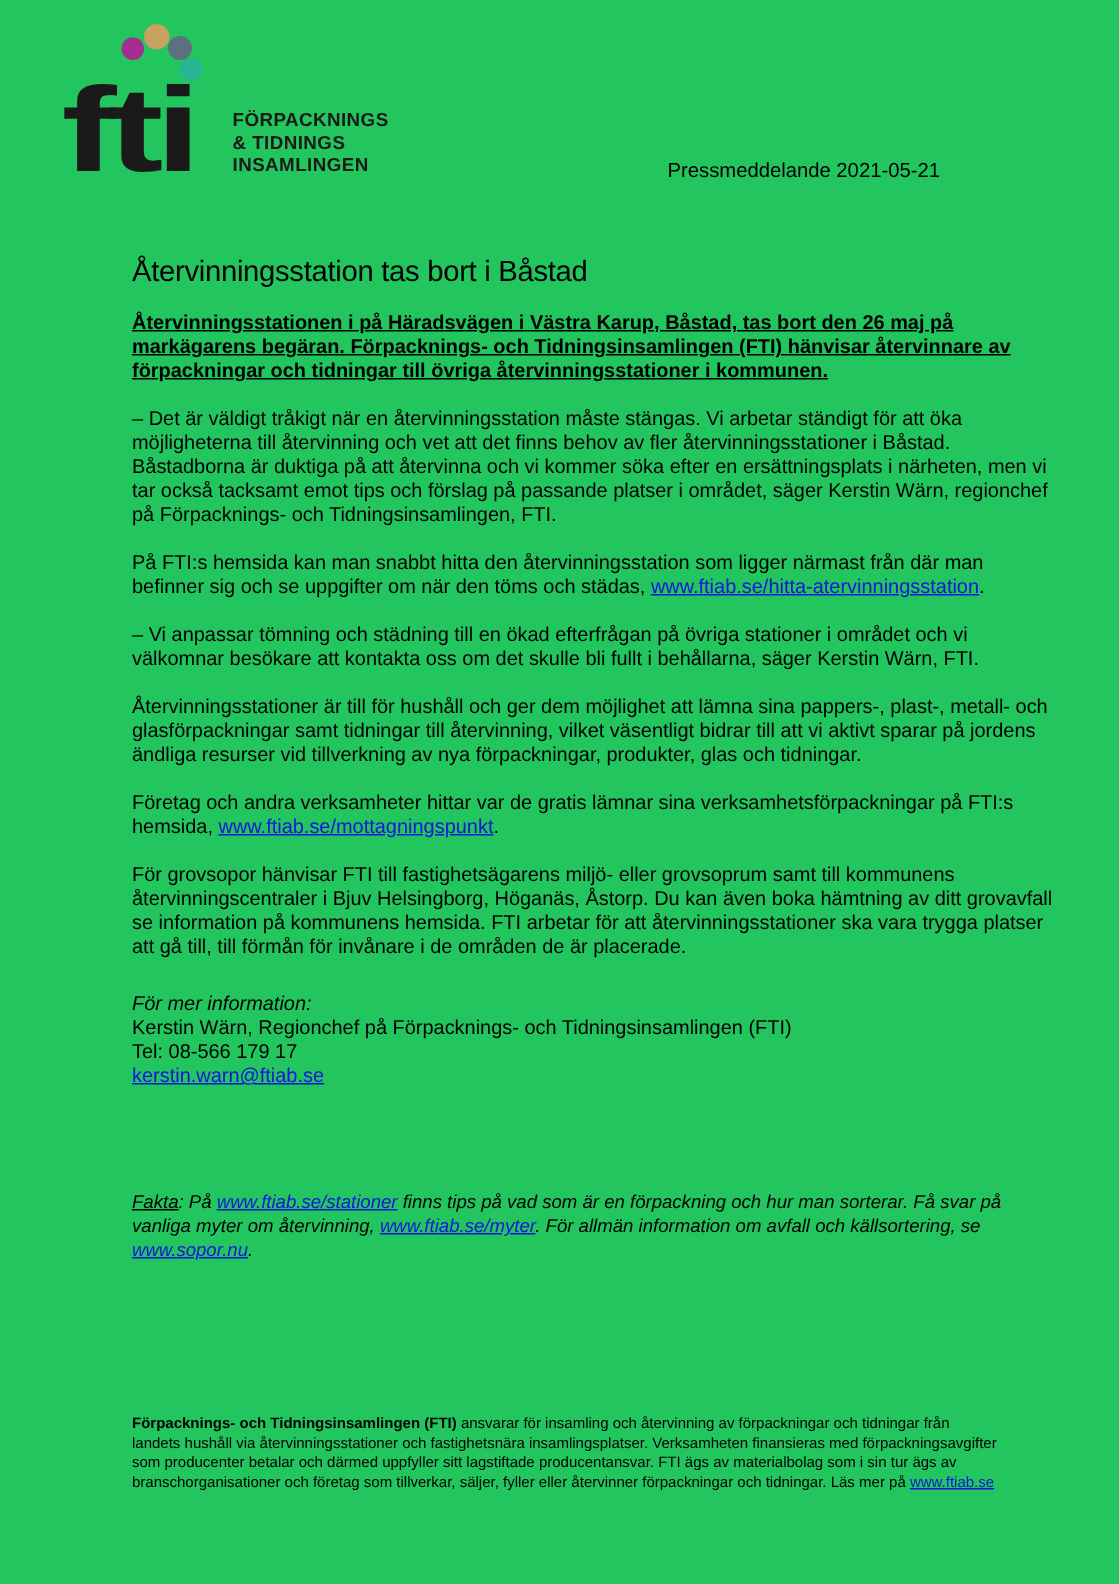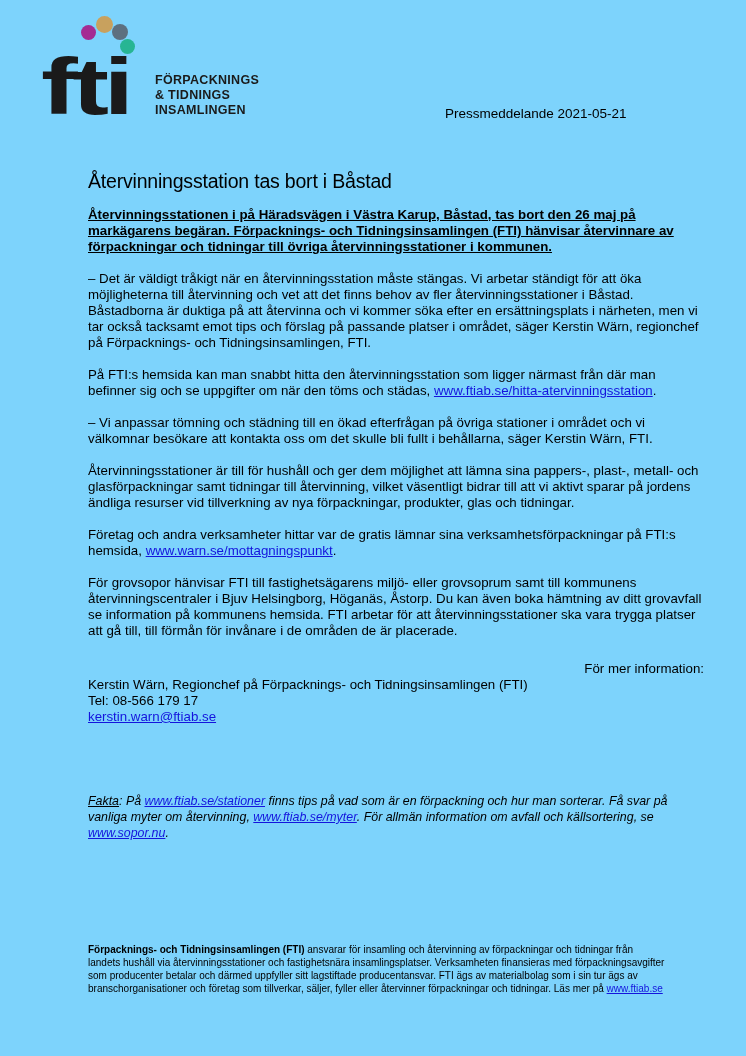--- a/index.html
+++ b/index.html
@@ -5,21 +5,21 @@
 <style>
   html, body {
     margin: 0;
     padding: 0;
     background: #ffffff;
   }
   .page {
     position: relative;
     width: 746px;
     height: 1056px;
-    background: #7dd3fc;
+    background: #22c55e;
     font-family: "Liberation Sans", "DejaVu Sans", sans-serif;
     color: #000000;
     overflow: hidden;
   }
   
   .logo {
     position: absolute;
     left: 45px;
     top: 14px;
     width: 320px;
@@ -90,21 +90,21 @@
   }
   a.link {
     color: #1414dd;
     text-decoration: underline;
     cursor: pointer;
   }
   .contact {
     margin-top: 22px;
   }
   .contact .italic {
-    text-align: right;
+    font-style: italic;
   }
   .fakta {
     margin-top: 68px;
     font-style: italic;
     font-size: 12.4px;
     line-height: 16px;
   }
   .fakta .fakta-label {
     text-decoration: underline;
   }
@@ -146,21 +146,21 @@
     <p class="lead">Återvinningsstationen i på Häradsvägen i Västra Karup, Båstad, tas bort den 26 maj på markägarens begäran. Förpacknings- och Tidningsinsamlingen (FTI) hänvisar återvinnare av förpackningar och tidningar till övriga återvinningsstationer i kommunen.</p>
 
     <p>– Det är väldigt tråkigt när en återvinningsstation måste stängas. Vi arbetar ständigt för att öka möjligheterna till återvinning och vet att det finns behov av fler återvinningsstationer i Båstad. Båstadborna är duktiga på att återvinna och vi kommer söka efter en ersättningsplats i närheten, men vi tar också tacksamt emot tips och förslag på passande platser i området, säger Kerstin Wärn, regionchef på Förpacknings- och Tidningsinsamlingen, FTI.</p>
 
     <p><span>På FTI:s hemsida kan man snabbt hitta den återvinningsstation som ligger närmast från där man befinner sig och se uppgifter om när den töms och städas, </span><a class="link">www.ftiab.se/hitta-atervinningsstation</a><span>.</span></p>
 
     <p>– Vi anpassar tömning och städning till en ökad efterfrågan på övriga stationer i området och vi välkomnar besökare att kontakta oss om det skulle bli fullt i behållarna, säger Kerstin Wärn, FTI.</p>
 
     <p>Återvinningsstationer är till för hushåll och ger dem möjlighet att lämna sina pappers-, plast-, metall- och glasförpackningar samt tidningar till återvinning, vilket väsentligt bidrar till att vi aktivt sparar på jordens ändliga resurser vid tillverkning av nya förpackningar, produkter, glas och tidningar.</p>
 
-    <p><span>Företag och andra verksamheter hittar var de gratis lämnar sina verksamhetsförpackningar på FTI:s hemsida, </span><a class="link">www.warn.se/mottagningspunkt</a><span>.</span></p>
+    <p><span>Företag och andra verksamheter hittar var de gratis lämnar sina verksamhetsförpackningar på FTI:s hemsida, </span><a class="link">www.ftiab.se/mottagningspunkt</a><span>.</span></p>
 
     <p>För grovsopor hänvisar FTI till fastighetsägarens miljö- eller grovsoprum samt till kommunens återvinningscentraler i Bjuv Helsingborg, Höganäs, Åstorp. Du kan även boka hämtning av ditt grovavfall se information på kommunens hemsida. FTI arbetar för att återvinningsstationer ska vara trygga platser att gå till, till förmån för invånare i de områden de är placerade.</p>
 
     <div class="contact">
       <div class="italic">För mer information:</div>
       <div>Kerstin Wärn, Regionchef på Förpacknings- och Tidningsinsamlingen (FTI)</div>
       <div>Tel: 08-566 179 17</div>
       <div><a class="link">kerstin.warn@ftiab.se</a></div>
     </div>
 

